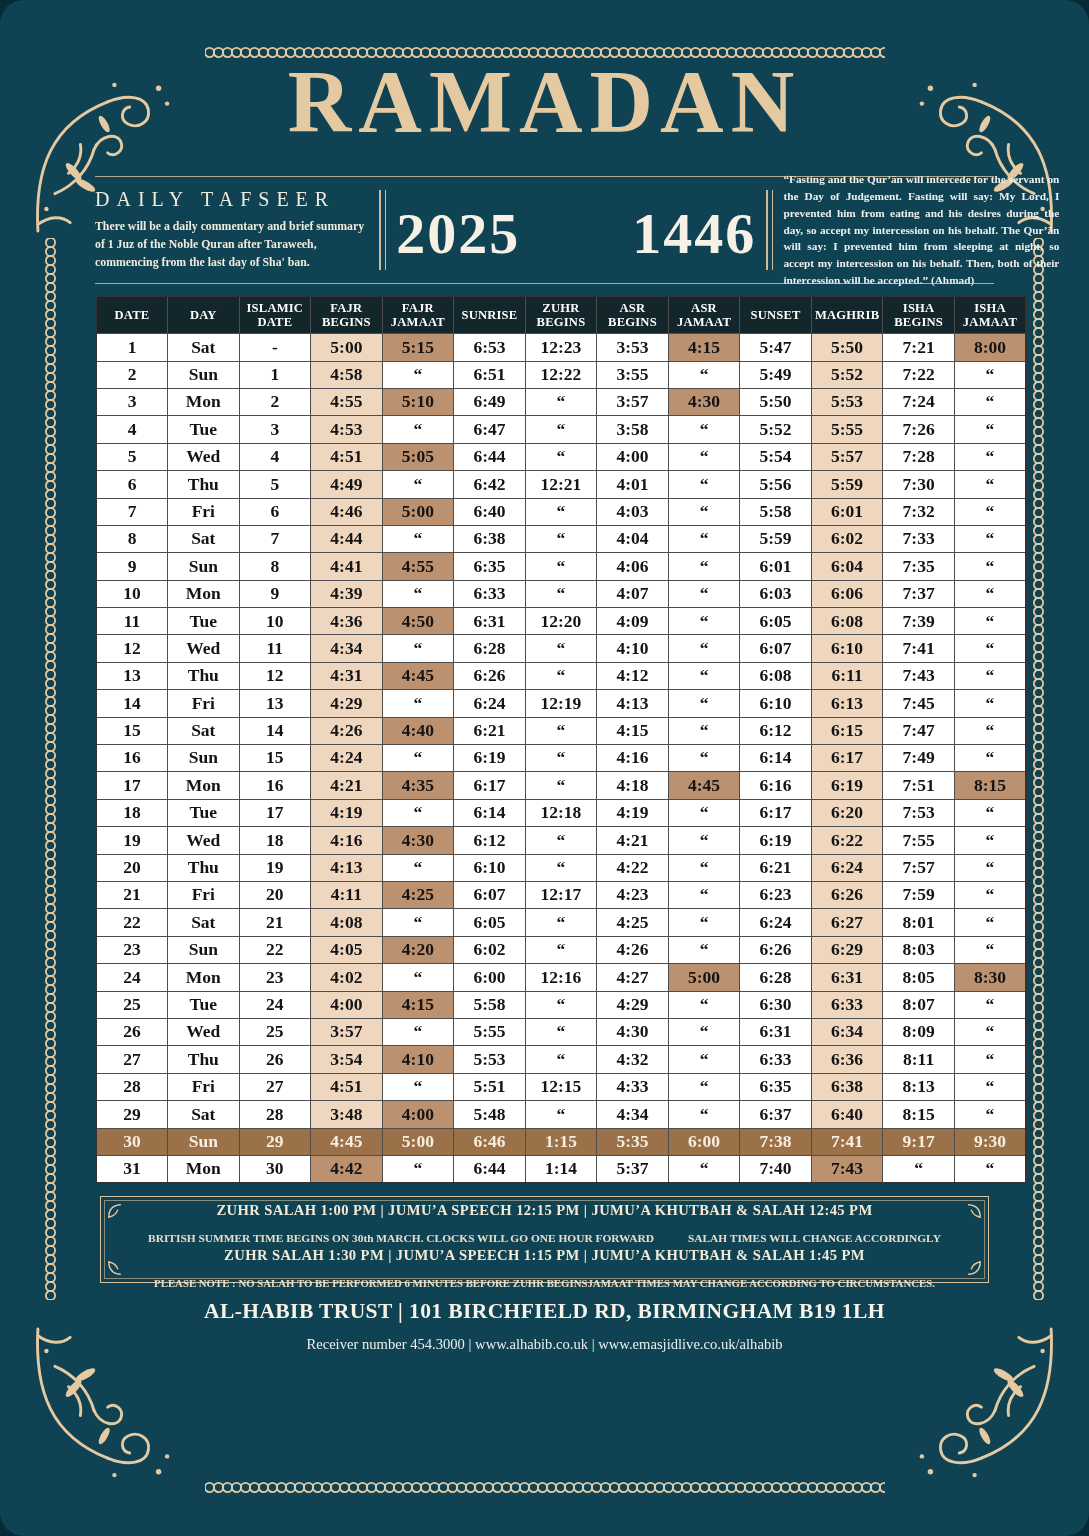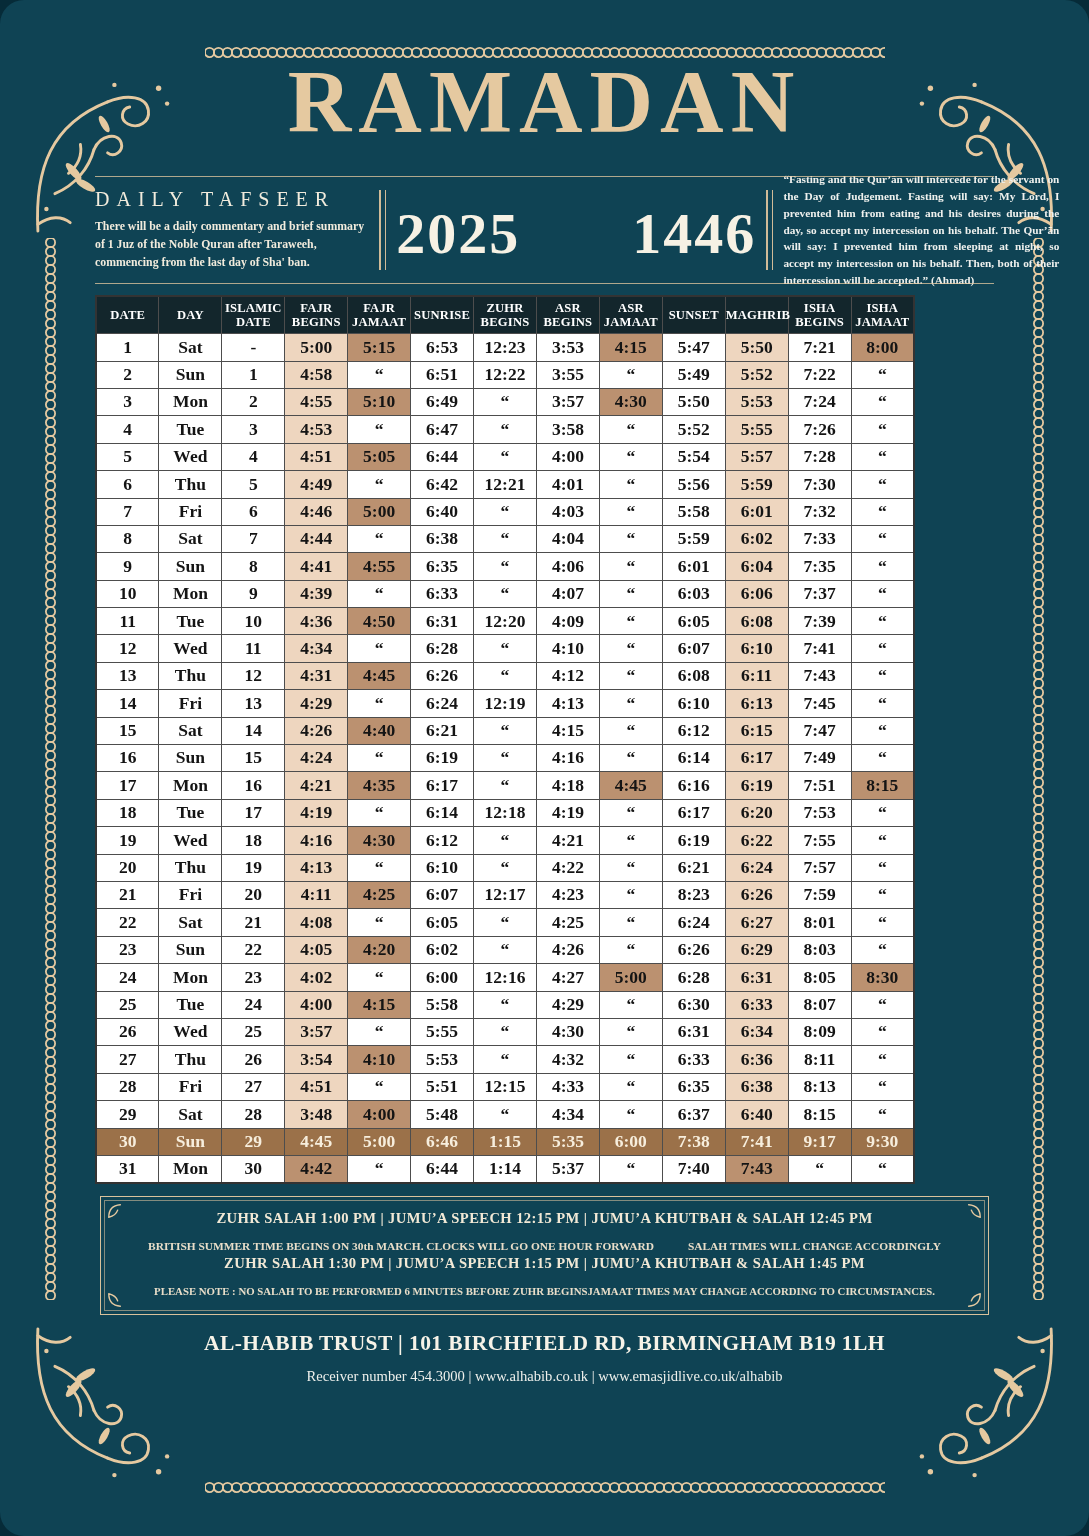--- a/index.html
+++ b/index.html
@@ -43,39 +43,39 @@
   .tafseer{width:274px;flex:none;}
   .tafseer-heading{font-size:20px;font-weight:normal;letter-spacing:7px;margin:0 0 7px 0;color:var(--text-cream);}
   .tafseer-body{font-size:11.8px;font-weight:bold;line-height:1.5;margin:0;color:var(--text-cream);}
   .dsep{flex:none;display:flex;gap:4px;height:80px;margin:0 10px;}
   .dsep i{display:block;width:1.6px;height:100%;background:var(--accent-cream);opacity:.9;}
   .years{flex:1;display:flex;justify-content:center;align-items:center;gap:112px;margin-top:8px;}
   .year{font-size:58px;font-weight:bold;letter-spacing:2px;color:#f6f1e4;line-height:1;}
   .quote{width:276px;flex:none;font-size:11.3px;font-weight:bold;line-height:1.5;text-align:justify;color:#eff1ee;font-family:Liberation Serif, serif;}
   
   table.timetable{
-    width:820px;margin-top:11px;border-collapse:collapse;
+    width:932px;margin-top:11px;border-collapse:collapse;
     background:#f0abfc;border:2px solid #333;table-layout:fixed;
   }
   table.timetable th{
     background:var(--table-header);color:#fff;font-size:12.6px;font-weight:bold;
     line-height:1.12;padding:4px 0;white-space:pre-line;border:1.6px solid #4d4d4d;
     letter-spacing:.2px;
   }
   table.timetable td{
     border:1.6px solid #4d4d4d;text-align:center;font-weight:bold;
     font-size:17.5px;color:#141414;height:27.4px;line-height:1;padding:0;background:#fff;
   }
   table.timetable td.light{background:var(--cell-light-tan);}
   table.timetable td.dark{background:var(--cell-dark-tan);}
   table.timetable tr.hl-row td{background:var(--highlight-row-brown);color:#f7eedd;}
   
   .notes{
-    position:relative;margin:12px auto 0;width:889px;height:119px;
-    border:1.2px solid rgba(229,201,160,.95);padding-top:13px;text-align:center;
+    position:relative;margin:12px auto 0;width:889px;height:87px;
+    border:1.2px solid rgba(229,201,160,.95);padding-top:5px;text-align:center;
   }
   .notes .inner-border{position:absolute;inset:3px;border:1px solid rgba(229,201,160,.55);pointer-events:none;}
   .notes-corner{position:absolute;width:16px;height:16px;color:var(--accent-cream);}
   .notes-corner.tl{left:6px;top:6px;}
   .notes-corner.tr{right:6px;top:6px;transform:scaleX(-1);}
   .notes-corner.bl{left:6px;bottom:6px;transform:scaleY(-1);}
   .notes-corner.br{right:6px;bottom:6px;transform:scale(-1,-1);}
   .notes-main{font-size:14.6px;font-weight:bold;letter-spacing:.4px;color:#f2e9d6;margin:0;}
   .notes-small{font-size:11.4px;font-weight:bold;color:#e9dec9;margin:13px 0 3px 0;}
   .notes-small .gap{display:inline-block;width:34px;}
@@ -512,21 +512,21 @@
           <tr>
             <td>21</td>
             <td>Fri</td>
             <td>20</td>
             <td class="light">4:11</td>
             <td class="dark">4:25</td>
             <td>6:07</td>
             <td>12:17</td>
             <td>4:23</td>
             <td>“</td>
-            <td>8:23</td>
+            <td>6:23</td>
             <td class="light">6:26</td>
             <td>7:59</td>
             <td>“</td>
           </tr>
           <tr>
             <td>22</td>
             <td>Sat</td>
             <td>21</td>
             <td class="light">4:08</td>
             <td>“</td>

